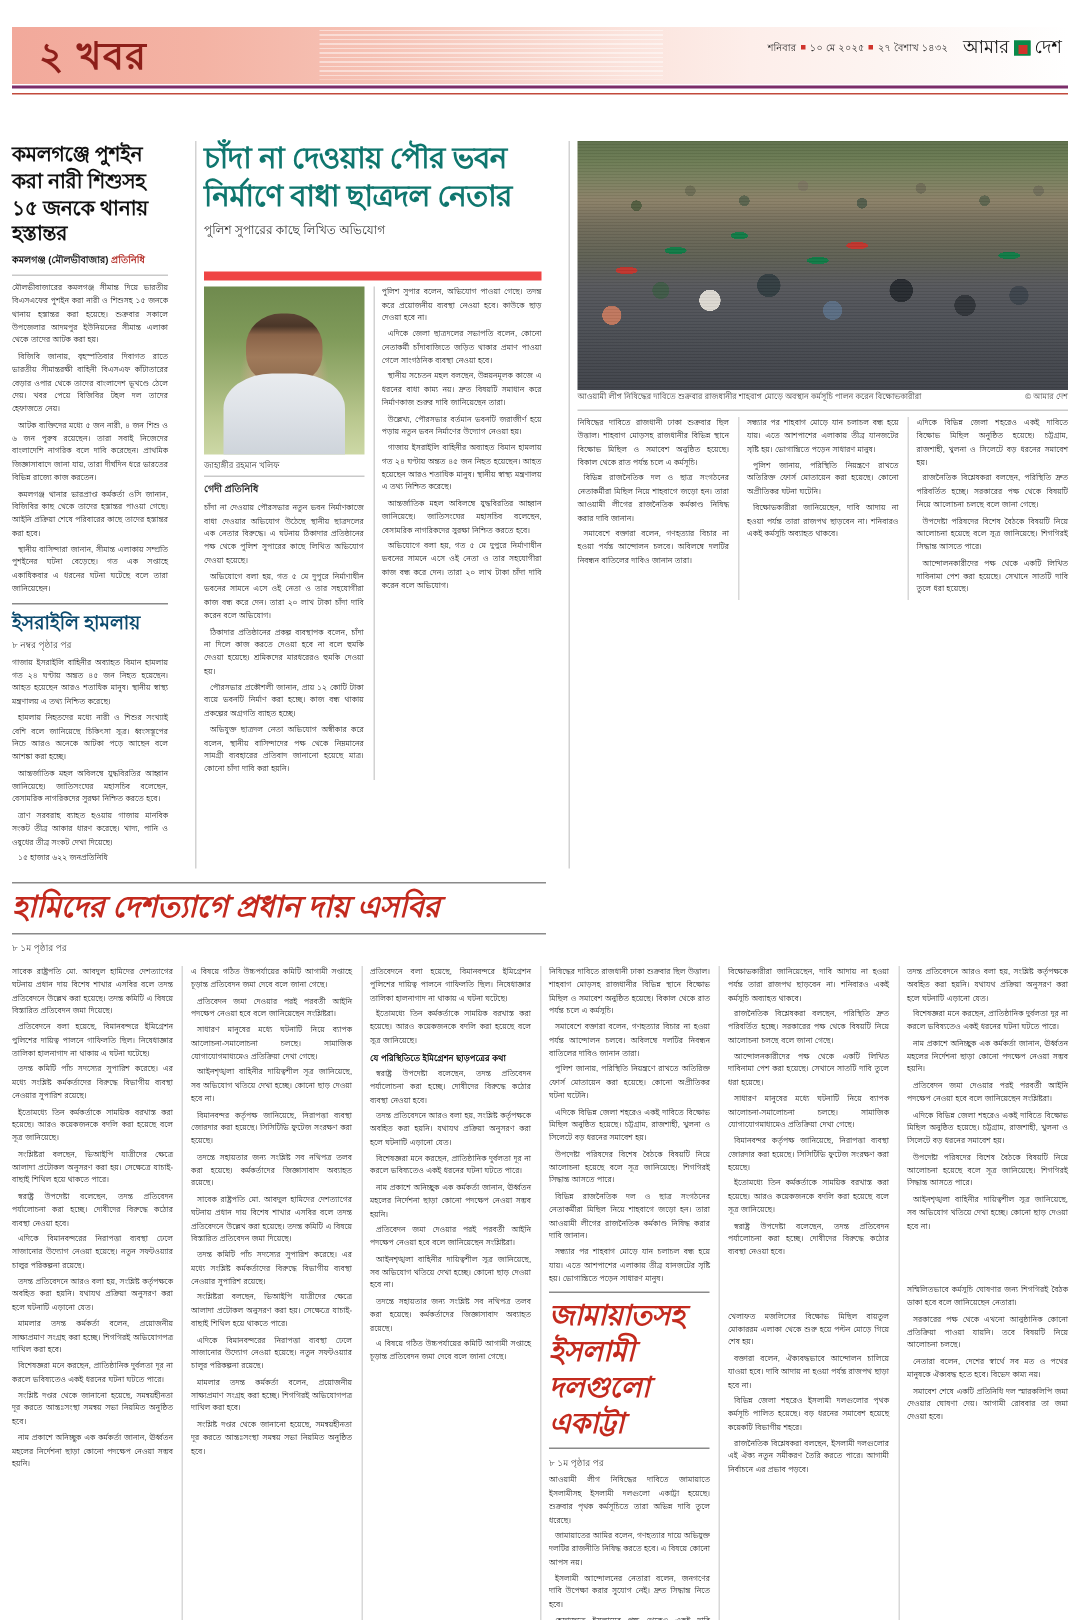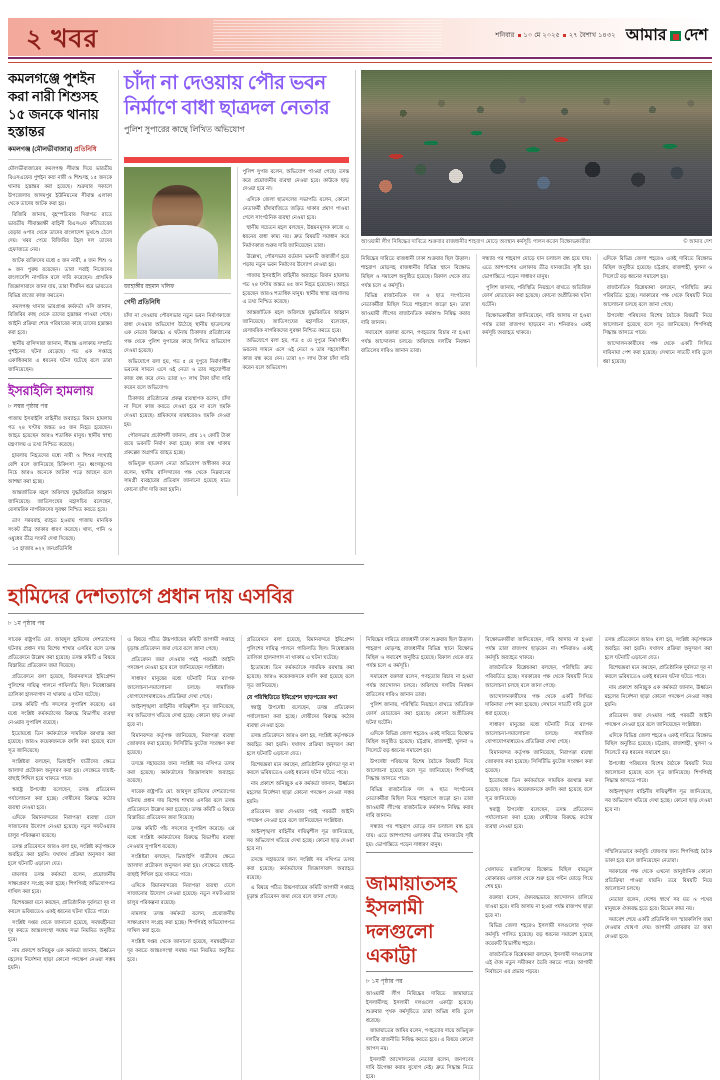--- a/index.html
+++ b/index.html
@@ -87,22 +87,22 @@
     display: inline-block;
     width: 3px; height: 3px;
     background: #d0342c;
     margin: 0 3px;
     vertical-align: middle;
   }
   .brand {
     display: flex;
     align-items: center;
     gap: 3px;
-    font-size: 16px;
-    font-weight: bold;
+    font-size: 12px;
+    font-weight: normal;
     color: #111;
     white-space: nowrap;
   }
   .brand-flag {
     width: 11px; height: 10px;
     background: #0a8a4a;
     border: 1px solid #0a8a4a;
     position: relative;
     display: inline-block;
   }
@@ -114,41 +114,42 @@
     background: #d0342c;
   }
 
   
   .content {
     padding: 6px 8px 0 8px;
   }
 
   .topzone {
     display: flex;
-    gap: 6px;
+    gap: 18px;
+    margin-top: 24px;
   }
 
   .col-a  { width: 104px; flex: 0 0 104px; }
   .rightzone { flex: 1 1 auto; }
 
   .vrule { border-left: 1px solid #d2d2d2; }
 
   
   .hl-a {
     font-size: 13.5px;
     font-weight: bold;
     line-height: 1.32;
     color: #111;
     letter-spacing: -.2px;
   }
   .hl-main {
     font-size: 19.5px;
     font-weight: bold;
     line-height: 1.28;
-    color: #8b5cf6;
+    color: #0f766e;
     letter-spacing: -.3px;
   }
   .subhead-line {
     font-size: 8px;
     color: #333;
     margin-top: 3px;
     padding-bottom: 21px;
     border-bottom: 6px solid #ef4444;
   }
   .hl-red {
@@ -156,21 +157,21 @@
     font-weight: bold;
   }
   .hl-wide {
     font-size: 20px;
     line-height: 1.25;
     letter-spacing: -.3px;
   }
   .hl-sub {
     font-size: 12.5px;
     font-weight: bold;
-    color: #a21caf;
+    color: #0c4a6e;
     line-height: 1.3;
   }
 
   .byline {
     font-size: 6.4px;
     font-weight: bold;
     color: #1a1a1a;
     margin-top: 3px;
   }
   .byline .loc { color: #111; }
@@ -309,22 +310,23 @@
     min-width: 0;
   }
   .six-col > .col + .col {
     border-left: 1px solid #d8d8d8;
     padding-left: 5px;
   }
 
   .band-headline {
     border-top: 1px solid #8a8a8a;
     border-bottom: 1px solid #8a8a8a;
-    padding: 19px 0 4px 0;
+    padding: 4px 0 4px 0;
     margin: 4px 0 4px 0;
+    font-style: italic;
   }
   .split-row { display: flex; gap: 6px; }
   .half { flex: 1 1 0; min-width: 0; }
 </style>
 </head>
 <body>
 
 <div class="page">
 
   <div class="masthead">

